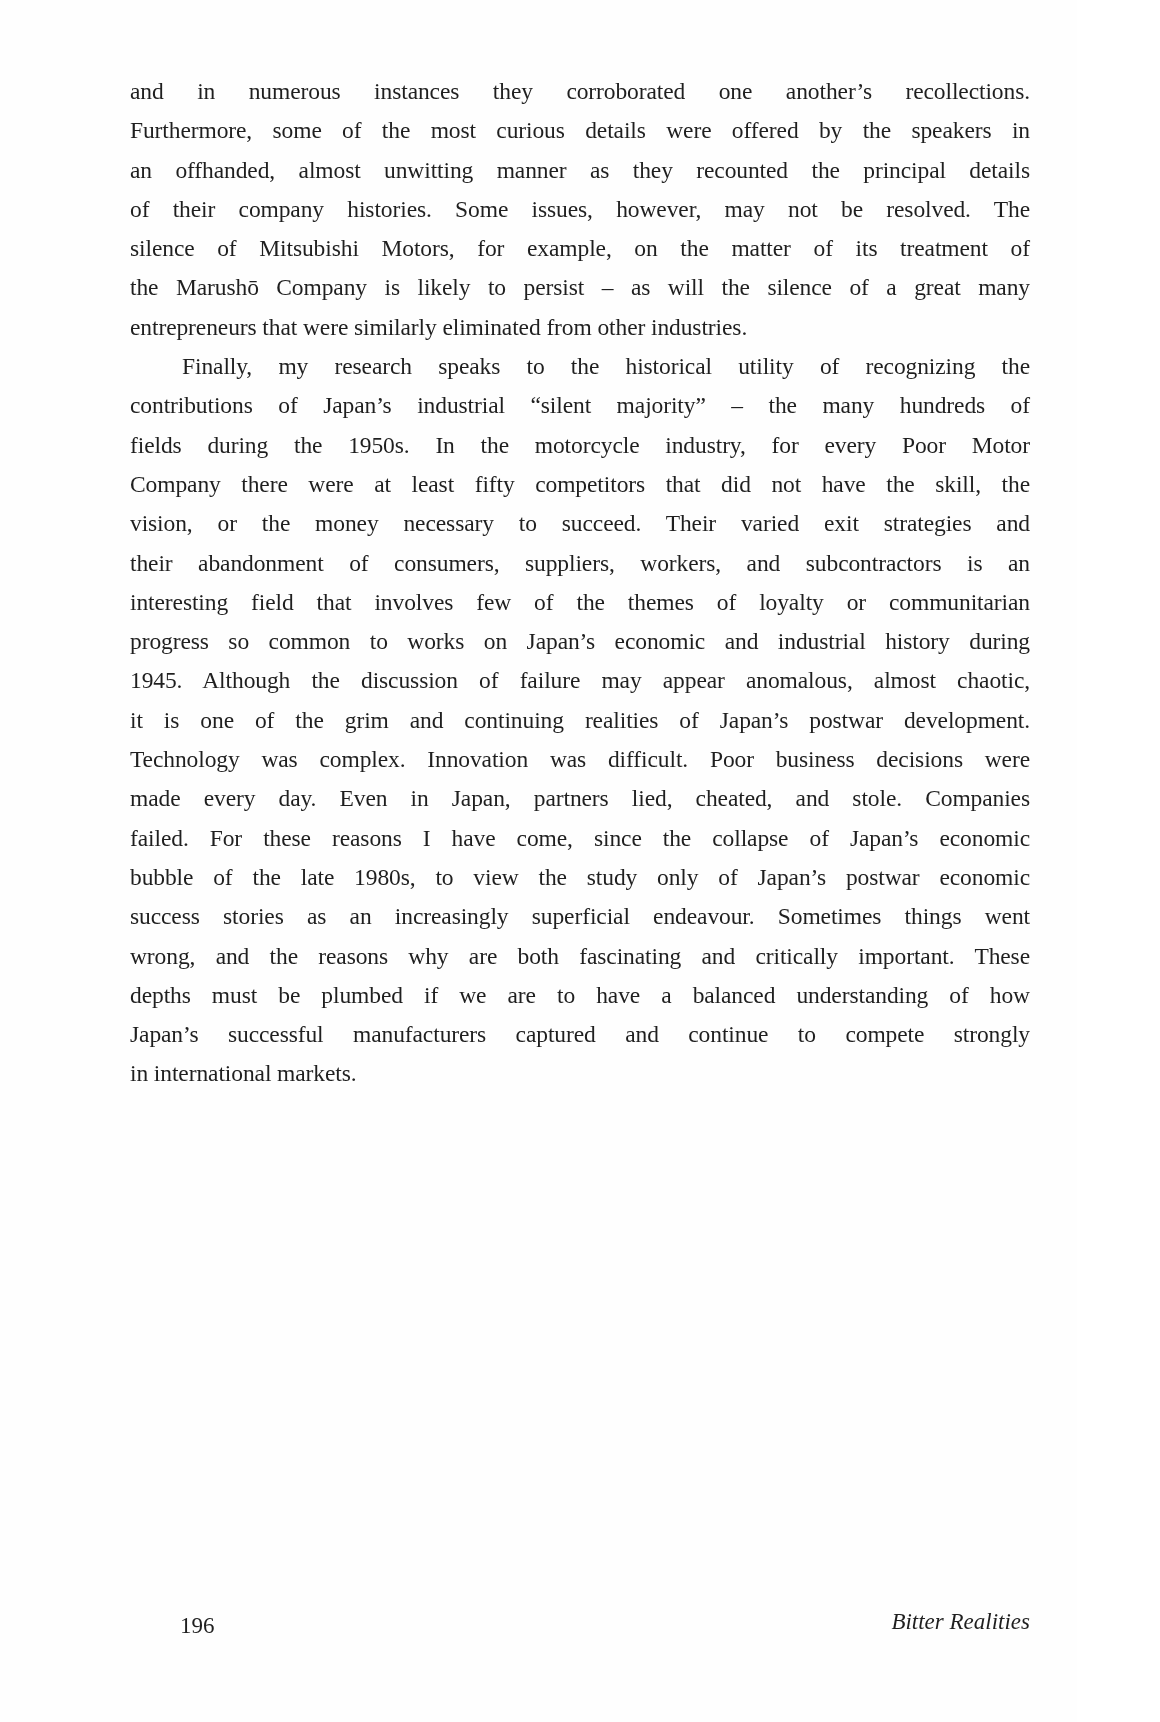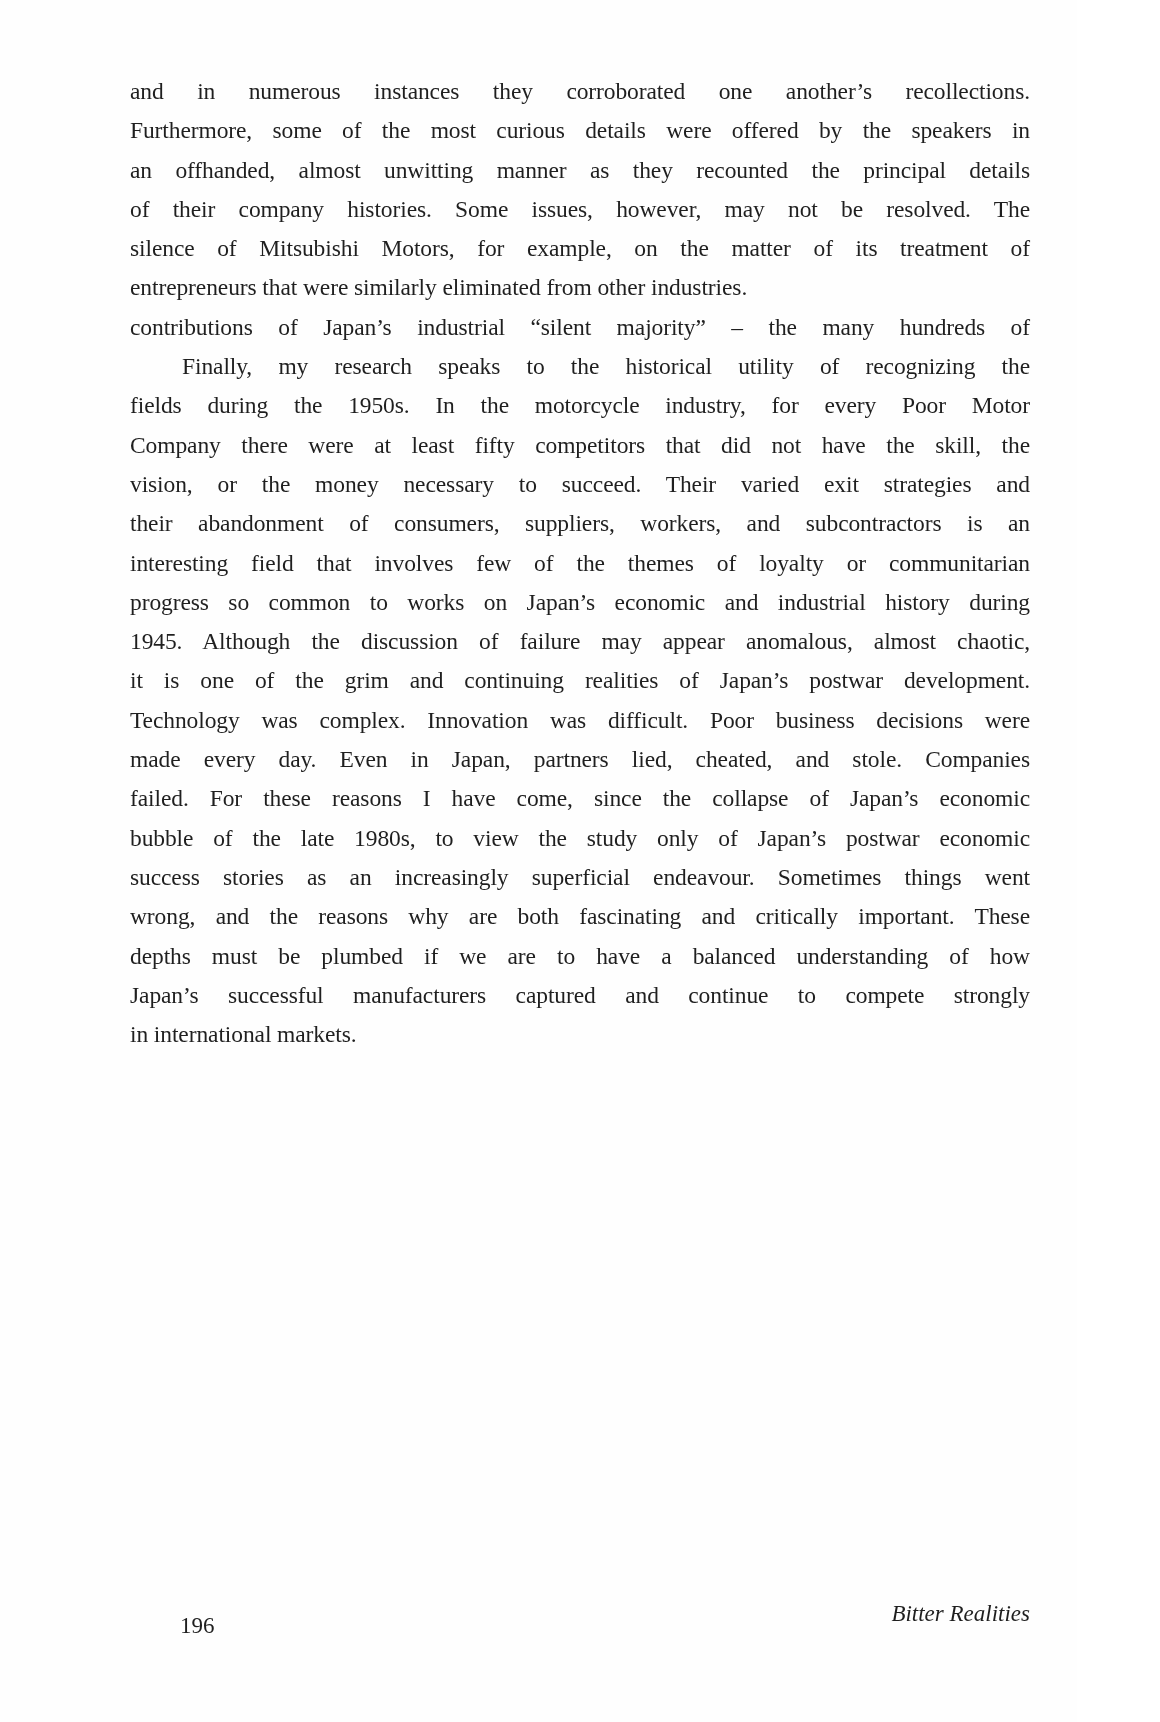--- a/index.html
+++ b/index.html
@@ -52,42 +52,43 @@
     font-variant-numeric: oldstyle-nums;
   }
   .page-number {
     position: absolute;
     left: 50px;
     top: 12px;
   }
   .running-title {
     position: absolute;
     right: 0;
-    top: 0;
+    top: 8px;
     font-style: italic;
     font-family: Liberation Serif, serif;
   }
 </style>
 </head>
 <body>
 
 <div class="page">
 
   <div class="text-block" id="text-block">
       <div class="para">
         <div class="line">and in numerous instances they corroborated one another’s recollections.</div>
         <div class="line">Furthermore, some of the most curious details were offered by the speakers in</div>
         <div class="line">an offhanded, almost unwitting manner as they recounted the principal details</div>
         <div class="line">of their company histories. Some issues, however, may not be resolved. The</div>
         <div class="line">silence of Mitsubishi Motors, for example, on the matter of its treatment of</div>
+        <div class="line">the Marushō Company is likely to persist – as will the silence of a great many</div>
         <div class="line pend">entrepreneurs that were similarly eliminated from other industries.</div>
       </div>
       <div class="para">
+        <div class="line indent">Finally, my research speaks to the historical utility of recognizing the</div>
         <div class="line">contributions of Japan’s industrial “silent majority” – the many hundreds of</div>
-        <div class="line indent">Finally, my research speaks to the historical utility of recognizing the</div>
         <div class="line">fields during the 1950s. In the motorcycle industry, for every Poor Motor</div>
         <div class="line">Company there were at least fifty competitors that did not have the skill, the</div>
         <div class="line">vision, or the money necessary to succeed. Their varied exit strategies and</div>
         <div class="line">their abandonment of consumers, suppliers, workers, and subcontractors is an</div>
         <div class="line">interesting field that involves few of the themes of loyalty or communitarian</div>
         <div class="line">progress so common to works on Japan’s economic and industrial history during</div>
         <div class="line">1945. Although the discussion of failure may appear anomalous, almost chaotic,</div>
         <div class="line">it is one of the grim and continuing realities of Japan’s postwar development.</div>
         <div class="line">Technology was complex. Innovation was difficult. Poor business decisions were</div>
         <div class="line">made every day. Even in Japan, partners lied, cheated, and stole. Companies</div>

